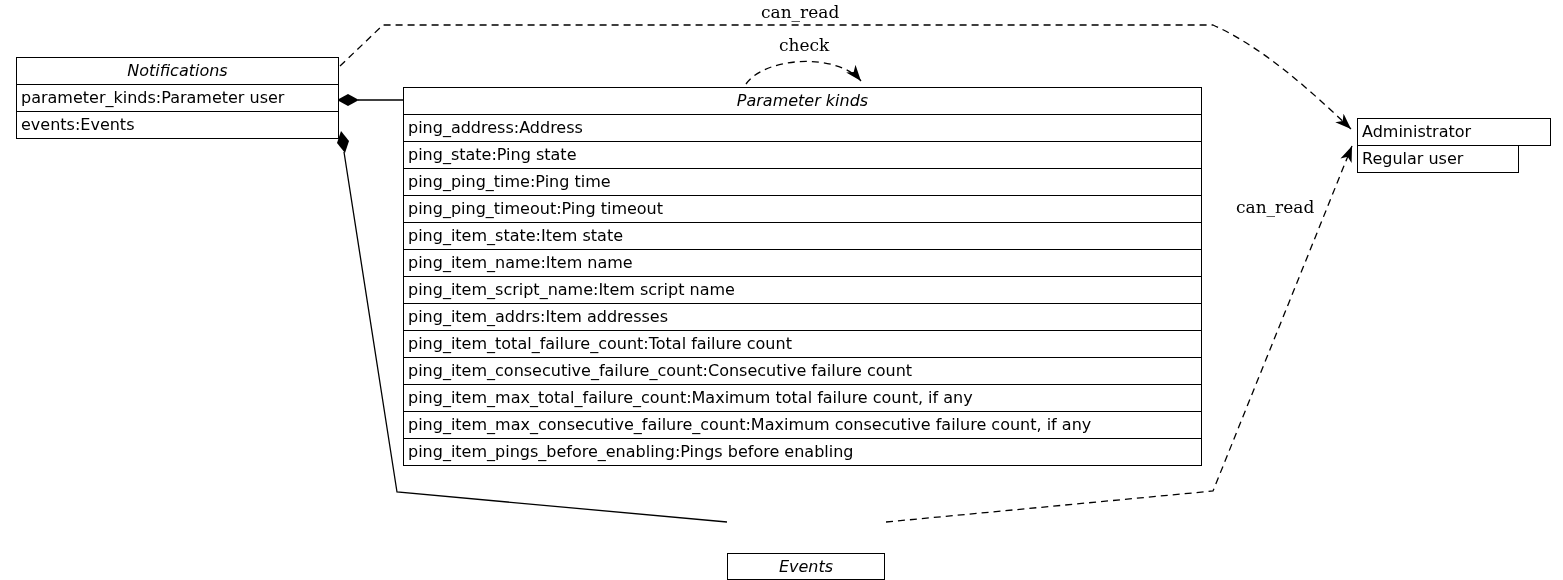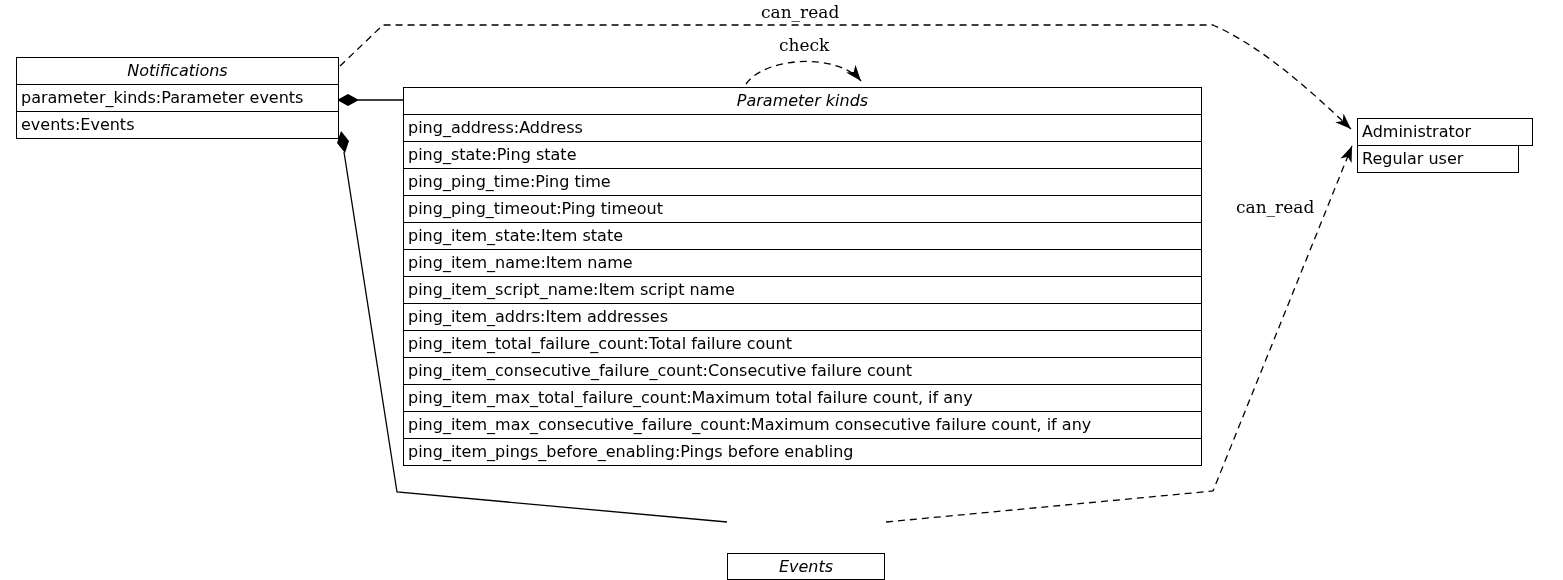--- a/index.html
+++ b/index.html
@@ -73,21 +73,21 @@
 
     <path d="M 358,100 L 403,100" fill="none" stroke="#000000" stroke-width="1.3"></path>
     <polygon points="337,100 348,94 359,100 348,106" fill="#000000"></polygon>
 
     <path d="M 344,152 L 397,492 L 727,522" fill="none" stroke="#000000" stroke-width="1.3"></path>
     <polygon points="341,131 349,141 345,153 337,143" fill="#000000"></polygon>
   </svg>
 
   <div class="node" style="left:16px; top:57px; width:323px;">
     <div class="cell title">Notifications</div>
-    <div class="cell">parameter_kinds:Parameter events</div>
+    <div class="cell">parameter_kinds:Parameter user</div>
     <div class="cell">events:Events</div>
   </div>
 
   <div class="node" style="left:403px; top:87px; width:799px;">
     <div class="cell title">Parameter kinds</div>
     <div class="cell">ping_address:Address</div>
     <div class="cell">ping_state:Ping state</div>
     <div class="cell">ping_ping_time:Ping time</div>
     <div class="cell">ping_ping_timeout:Ping timeout</div>
     <div class="cell">ping_item_state:Item state</div>
@@ -95,21 +95,21 @@
     <div class="cell">ping_item_script_name:Item script name</div>
     <div class="cell">ping_item_addrs:Item addresses</div>
     <div class="cell">ping_item_total_failure_count:Total failure count</div>
     <div class="cell">ping_item_consecutive_failure_count:Consecutive failure count</div>
     <div class="cell">ping_item_max_total_failure_count:Maximum total failure count, if any</div>
     <div class="cell">ping_item_max_consecutive_failure_count:Maximum consecutive failure count, if any</div>
     <div class="cell">ping_item_pings_before_enabling:Pings before enabling</div>
   </div>
 
   <div class="node" style="left:1357px; top:118px; width:189px;">
-    <div class="cell" style="width:176px;">Administrator</div>
+    <div class="cell" style="width:194px;">Administrator</div>
     <div class="cell" style="width:162px;">Regular user</div>
   </div>
 
   <div class="node" style="left:727px; top:514px; width:158px;margin-top:39px;">
     <div class="cell title" style="height:27px; line-height:25px;">Events</div>
     <div class="cell" style="height:20px;">[element]:Event</div>
   </div>
 
   <div class="edge-label" style="left:761px; top:2px;">can_read</div>
   <div class="edge-label" style="left:779px; top:35px;">check</div>

